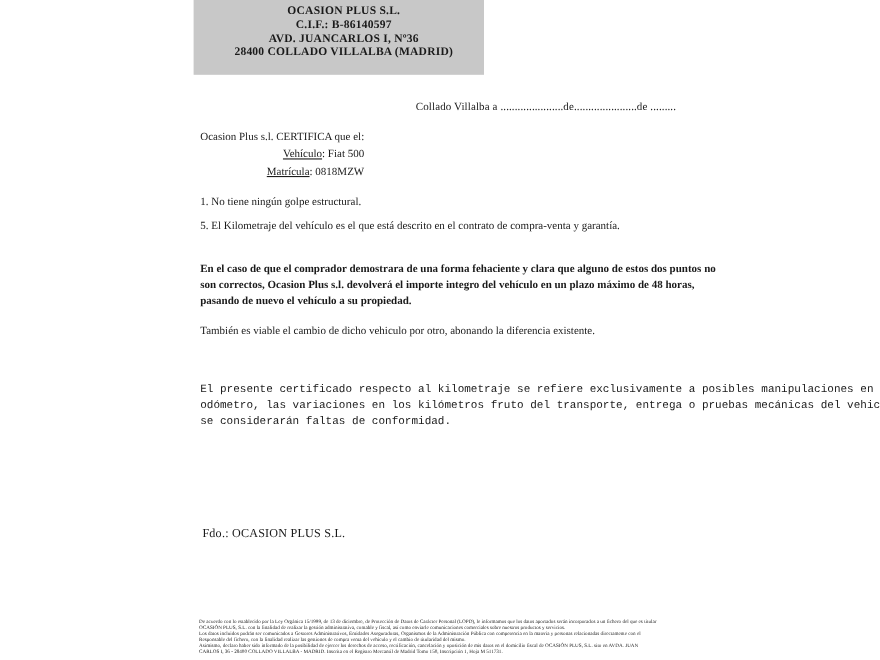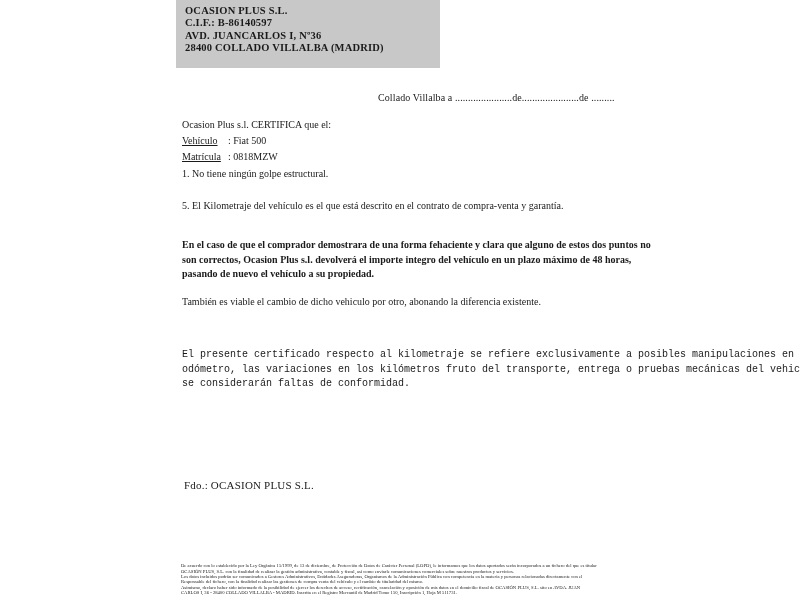--- a/index.html
+++ b/index.html
@@ -18,47 +18,49 @@
     left: 176px;
     top: 0;
     width: 264px;
     height: 68px;
     background: #c8c8c8;
     padding: 5px 0 0 9px;
     font-weight: bold;
     font-size: 10.5px;
     line-height: 12.4px;
     letter-spacing: 0.2px;
+    text-align: center;
   }
   .date-line {
     position: absolute;
     left: 378px;
     top: 92px;
     font-size: 10px;
     letter-spacing: 0.1px;
   }
   .certify-block {
     position: absolute;
     left: 182px;
     top: 117px;
     font-size: 10px;
     line-height: 16px;
+    text-align: right;
   }
   .veh-row .lbl-wrap {
     display: inline-block;
     width: 46px;
   }
   .veh-row .lbl-wrap span { text-decoration: underline; }
   .point {
     position: absolute;
     left: 182px;
     font-size: 10px;
     white-space: pre;
   }
-  .p1 { top: 168px; }
+  .p1 { top: 178px; }
   .p2 { top: 200px; }
   .para {
     position: absolute;
     left: 182px;
     font-size: 10px;
     line-height: 14.6px;
     white-space: pre;
   }
   .para-refund   { top: 238px; font-weight: bold; }
   .para-exchange { top: 284px; margin-top: 11px; }

